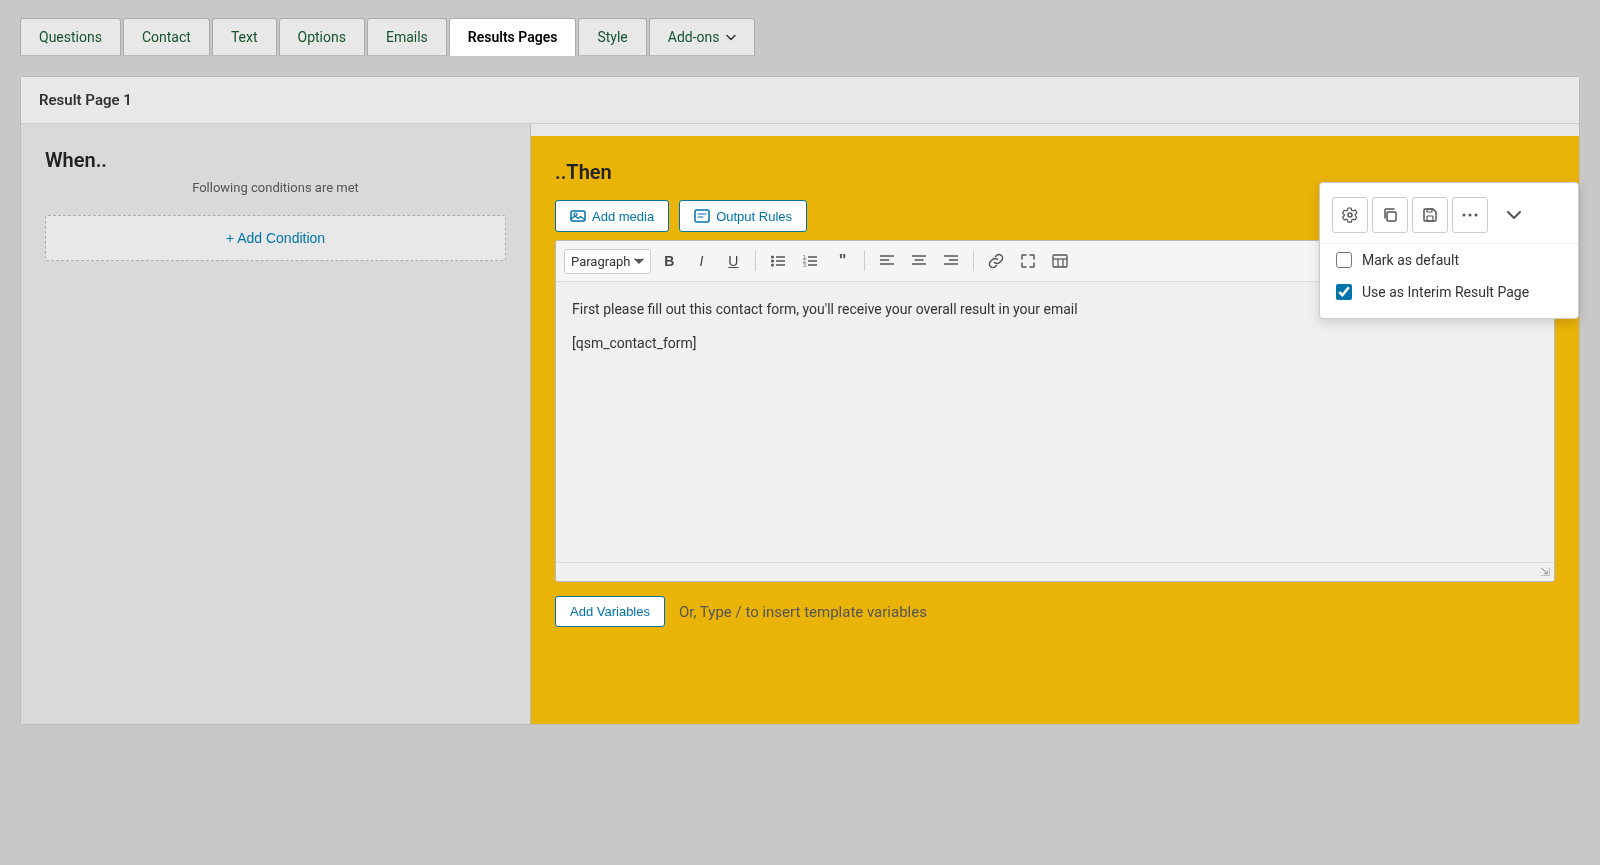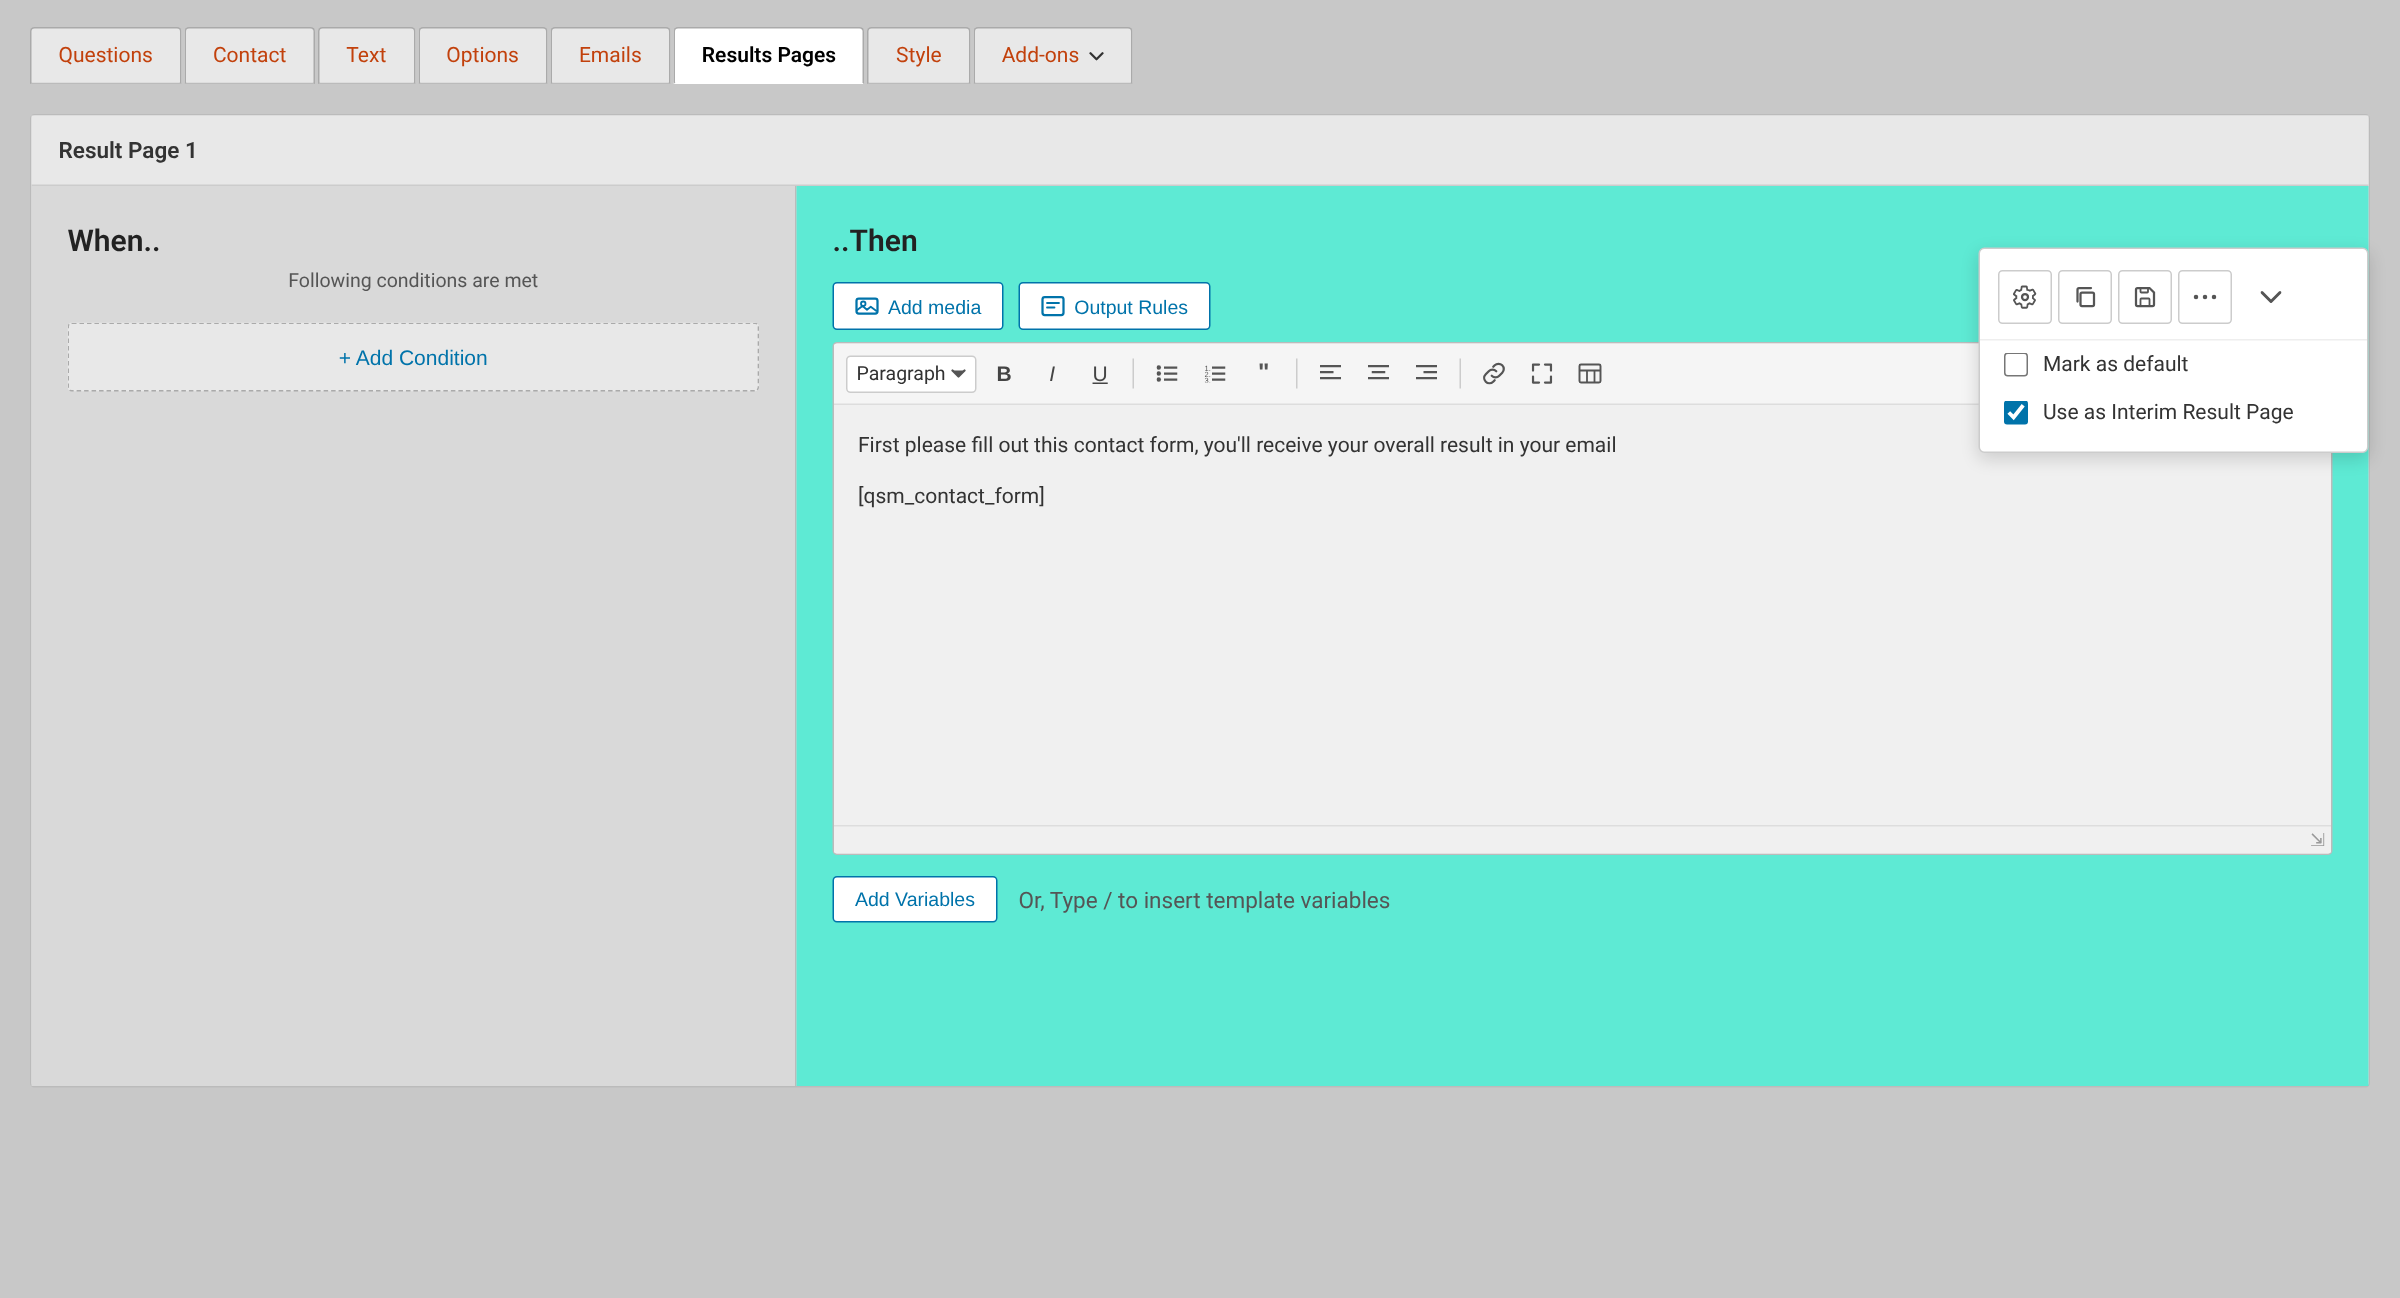--- a/index.html
+++ b/index.html
@@ -20,21 +20,21 @@
       gap: 0;
       border-bottom: none;
     }
     .nav-tab {
       padding: 10px 18px;
       background: #e8e8e8;
       border: 1px solid #aaa;
       border-bottom: 1px solid #bbb;
       cursor: pointer;
       font-size: 14px;
-      color: #c2410c;
+      color: #14532d;
       margin-right: 2px;
       border-radius: 3px 3px 0 0;
     }
     .nav-tab.active {
       background: #fff;
       border-bottom: 1px solid #fff;
       font-weight: 600;
       color: #000;
     }
     .nav-tab-dropdown {
@@ -65,21 +65,21 @@
       background: #e8e8e8;
       border-bottom: 1px solid #ccc;
       display: flex;
       align-items: center;
       justify-content: space-between;
     }
 
     
     .toolbar-popup {
       position: absolute;
-      top: 88px;
+      top: 105px;
       right: 0;
       background: #fff;
       border: 1px solid #ccc;
       border-radius: 4px;
       box-shadow: 0 4px 12px rgba(0,0,0,0.15);
       z-index: 100;
       padding: 10px 0 10px 0;
       min-width: 260px;
     }
     .toolbar-icons-row {
@@ -170,22 +170,23 @@
       cursor: pointer;
       font-size: 14px;
       color: #0073aa;
       font-weight: 500;
       gap: 6px;
     }
 
     
     .then-panel {
       flex: 1;
-      background: #5eead4;
+      background: #eab308;
       padding: 24px 24px;
+      margin-top: 12px;
     }
     .then-title {
       font-size: 20px;
       font-weight: 600;
       margin-bottom: 16px;
       color: #222;
     }
 
     
     .radio-row {

